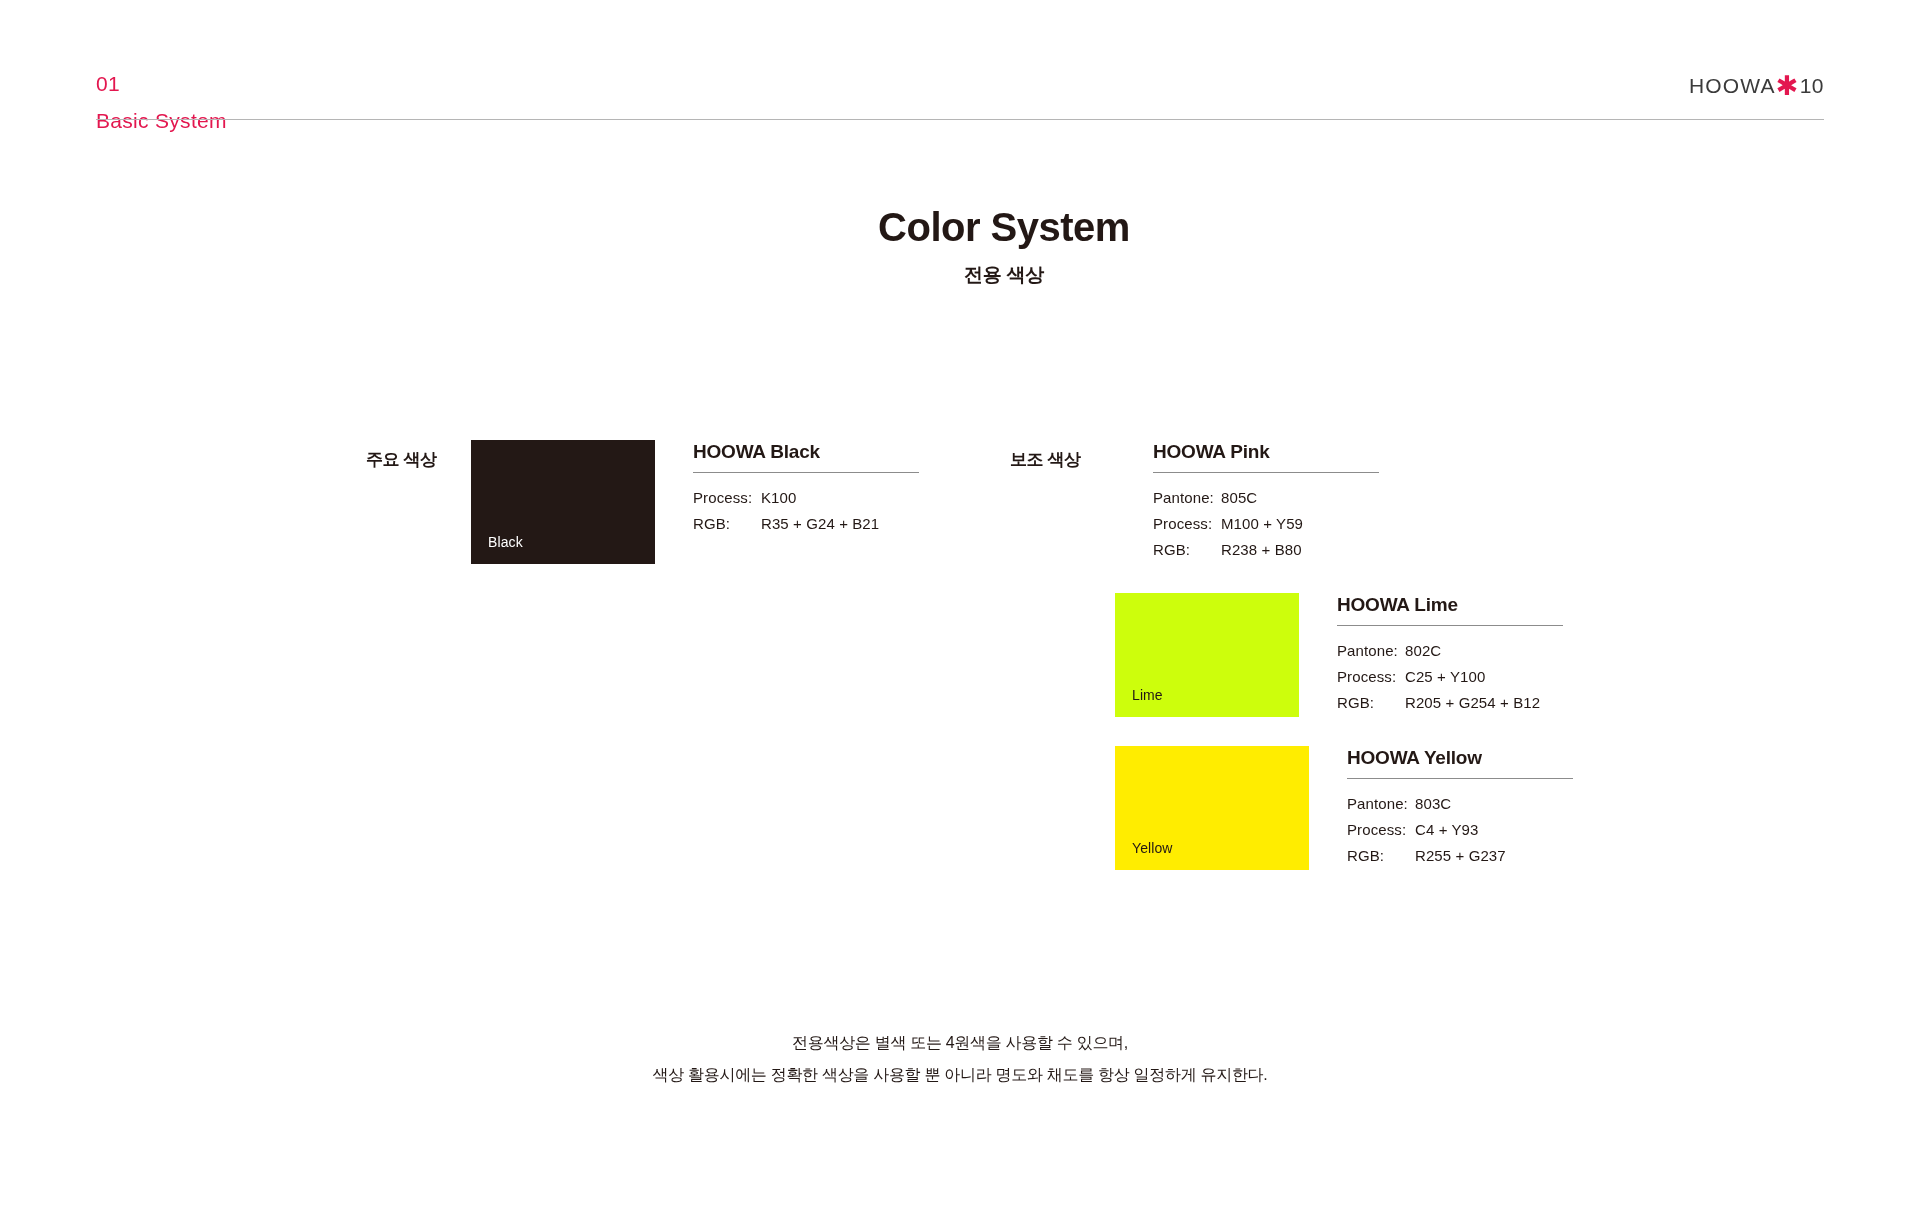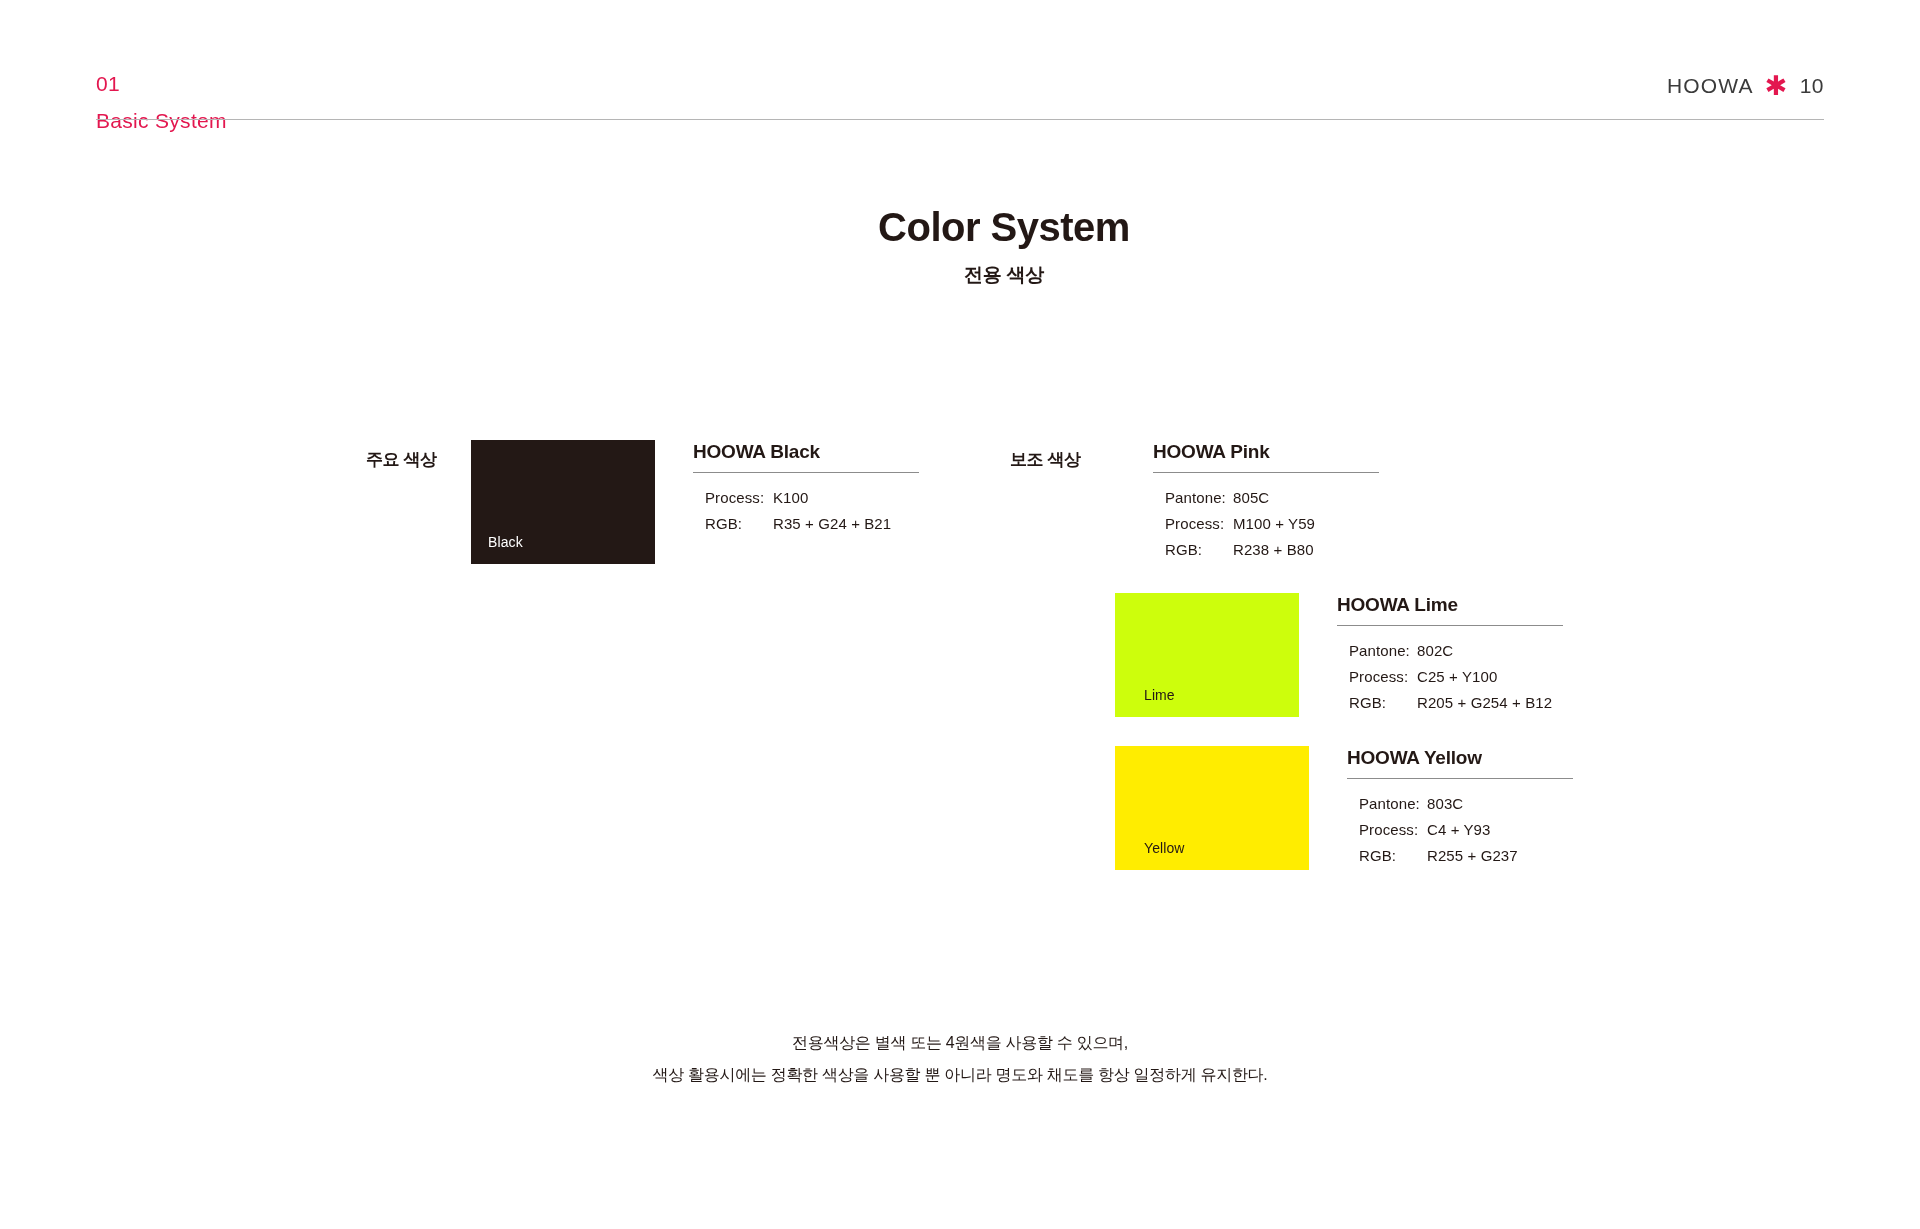--- a/index.html
+++ b/index.html
@@ -39,21 +39,20 @@
   }
   .header-num { font-weight: 400; }
   .header-title-text { font-weight: 400; }
 
   .header-right {
     position: absolute;
     right: 0;
     top: 0;
     display: flex;
     align-items: center;
-    gap: 11px;
     font-size: 21px;
     letter-spacing: 1.2px;
     color: #3b3b3b;
     white-space: nowrap;
   }
   .brand-star {
     color: #e3174f;
     font-size: 27px;
     line-height: 1;
     position: relative;
@@ -144,21 +143,21 @@
     flex: 0 0 auto;
   }
   .swatch-caption {
     position: absolute;
     left: 17px;
     bottom: 14px;
     font-size: 14px;
     letter-spacing: 0.1px;
   }
   .swatch-caption.on-dark { color: #ffffff; }
-  .swatch-caption.on-light { color: #231815; margin-left: 12px; }
+  .swatch-caption.on-light { color: #231815; }
 
   .spec {
     margin-left: 38px;
     width: 226px;
     position: relative;
     top: 2px;
   }
   .spec-name {
     font-size: 19px;
     font-weight: 700;
@@ -168,21 +167,20 @@
     white-space: nowrap;
   }
   .spec-rule {
     margin-top: 9px;
     width: 100%;
     height: 1px;
     background: #8c8c8c;
   }
   .spec-list {
     margin-top: 12px;
-    margin-left: 12px;
   }
   .spec-line {
     display: flex;
     font-size: 15px;
     line-height: 26px;
     color: #231815;
     letter-spacing: 0.1px;
     white-space: nowrap;
   }
   .spec-key {

